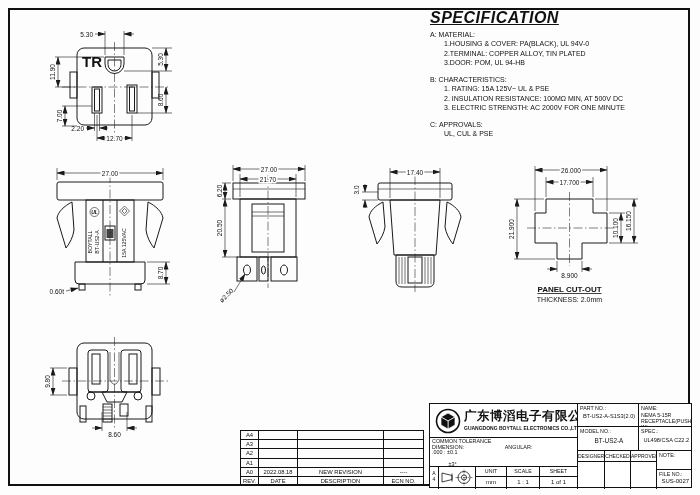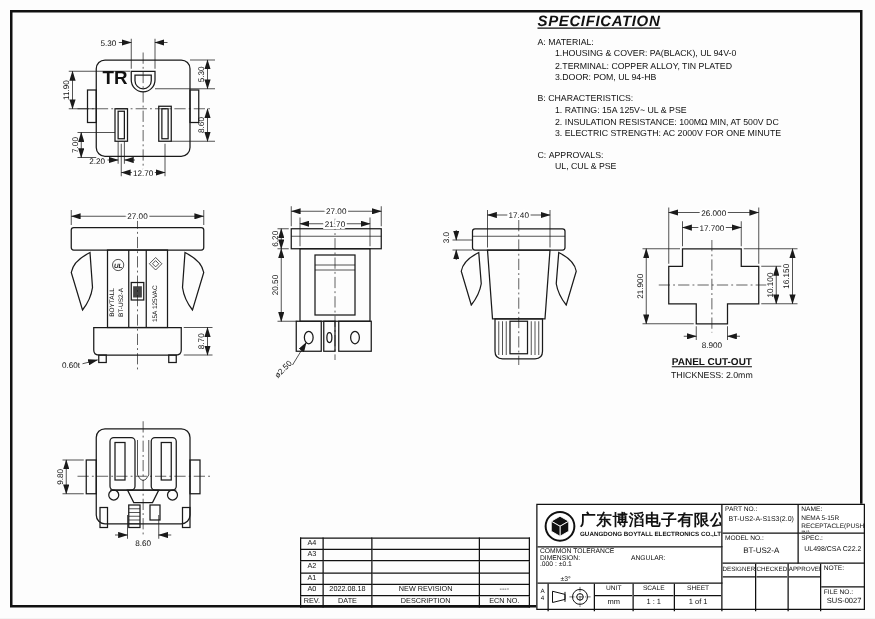--- a/index.html
+++ b/index.html
@@ -7,21 +7,21 @@
          font-family:"Liberation Sans",sans-serif;color:#111;}
   #frame{position:absolute;left:8px;top:8px;width:682px;height:478px;border:2px solid #111;box-sizing:border-box;}
   svg text{font-family:"Liberation Sans",sans-serif;}
   .o{fill:none;stroke:#1a1a1a;stroke-width:1;stroke-linejoin:miter;}
   .e{fill:none;stroke:#1a1a1a;stroke-width:0.6;}
   .cl{fill:none;stroke:#1a1a1a;stroke-width:0.55;stroke-dasharray:9 2.5 1.5 2.5;}
   .dl{font-size:6.5px;fill:#111;}
   .halo{paint-order:stroke;stroke:#fff;stroke-width:3px;}
   
   #spec{position:absolute;left:430px;top:13px;width:240px;font-size:7px;line-height:9.5px;}
-  #spec .title{font-size:12px;font-weight:bold;font-style:italic;text-decoration:underline;
+  #spec .title{font-size:16px;font-weight:bold;font-style:italic;text-decoration:underline;
                letter-spacing:.5px;margin-bottom:7px;}
   #spec .sect{margin-top:7px;}
   #spec .head{font-weight:normal;}
   #spec .item{padding-left:14px;white-space:nowrap;}
   
   #rev{position:absolute;left:240px;top:430px;border-collapse:collapse;table-layout:fixed;}
   #rev td{border:1px solid #111;font-size:5.8px;height:8.2px;padding:0;text-align:center;
           overflow:hidden;white-space:nowrap;}
   
   #tb{position:absolute;left:429px;top:403px;width:263px;height:85px;border:1.5px solid #111;

